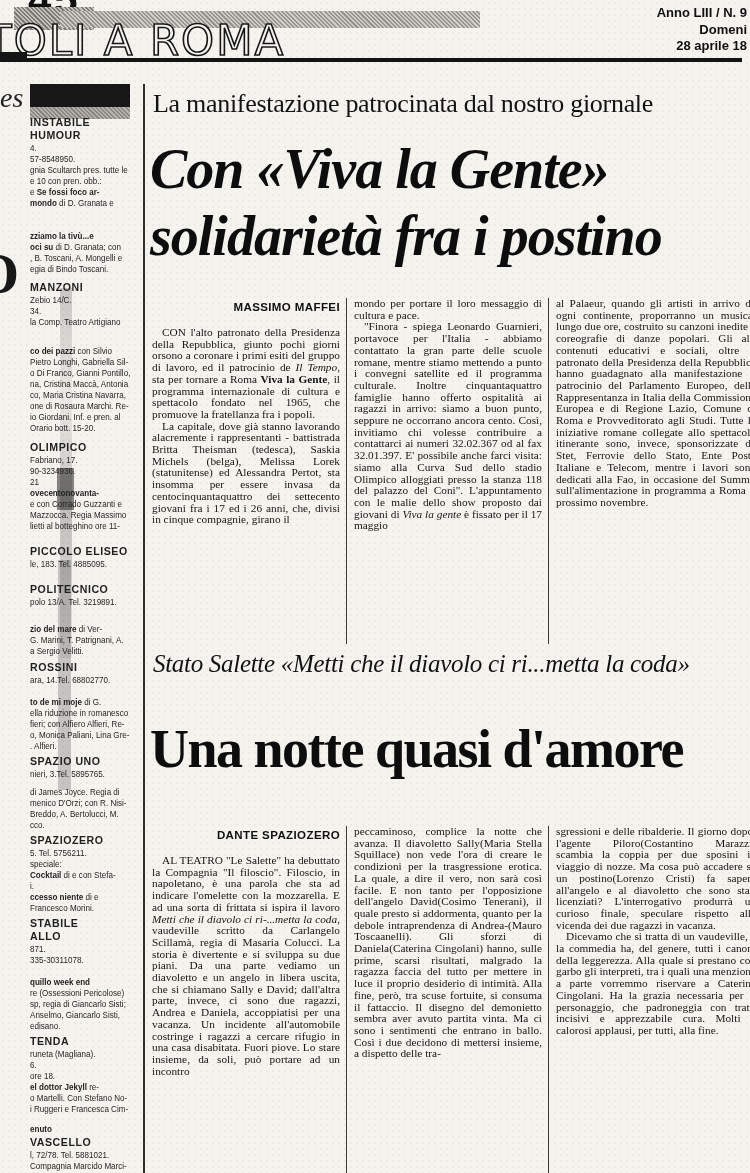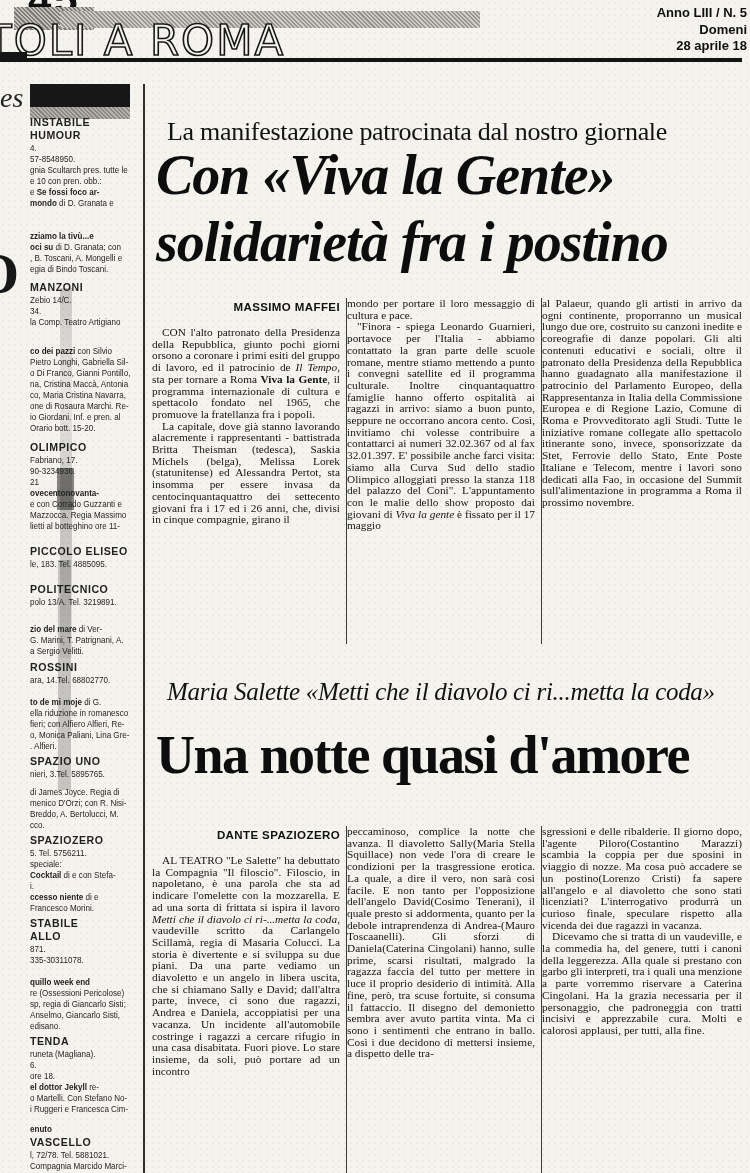--- a/index.html
+++ b/index.html
@@ -33,51 +33,51 @@
   .s1{left:60px;top:288px;width:12px;height:370px;
       background:linear-gradient(180deg,rgba(40,40,40,.22),rgba(40,40,40,.05) 30%,rgba(40,40,40,.25) 60%,rgba(40,40,40,.08));}
   .s2{left:57px;top:468px;width:17px;height:42px;background:rgba(20,20,20,.5);}
   .s3{left:58px;top:560px;width:13px;height:230px;background:rgba(30,30,30,.22);}
   .sidebar{position:absolute;left:30px;top:116px;width:113px;height:1057px;overflow:hidden;}
   .sl{font:9.4px/11px "Liberation Sans",sans-serif;white-space:nowrap;color:#1f1f1f;
       transform:scaleX(.86);transform-origin:0 0;}
   .sl b{font-weight:bold;}
   .sl.head{font:bold 11.5px/13px "Liberation Sans",sans-serif;letter-spacing:.6px;transform:scaleX(.92);}
   
-  .kicker{position:absolute;left:167px;white-space:nowrap;color:#121212;margin-top:28px;}
+  .kicker{position:absolute;left:153px;white-space:nowrap;color:#121212;}
   .k1{top:89px;font:26px "Liberation Serif",serif;letter-spacing:-.3px;}
   .k2{top:650px;font:italic 25px "Liberation Serif",serif;letter-spacing:-.3px;}
-  .hl{position:absolute;left:150px;margin:6px;color:#0d0d0d;white-space:nowrap;}
+  .hl{position:absolute;left:150px;margin:0;color:#0d0d0d;white-space:nowrap;}
   .hl1{top:136px;font:italic bold 56px/67px "Liberation Serif",serif;letter-spacing:-1px;}
   .hl2{top:720px;font:bold 54px/58px "Liberation Serif",serif;letter-spacing:-1.5px;}
   .colwrap{position:absolute;left:152px;width:600px;display:flex;overflow:hidden;}
   .a1{top:298px;height:346px;}
   .a2{top:826px;height:347px;}
   .c{width:188px;flex:0 0 auto;}
-  .c + .c{border-left:1px solid #3a3a38;margin-left:6px;}
+  .c + .c{border-left:1px solid #3a3a38;padding-left:7px;margin-left:6px;}
   .c3{width:200px;}
   .byline{text-align:right;font:bold 11.5px "Liberation Sans",sans-serif;
           letter-spacing:.4px;margin:3px 0 14px;color:#101010;}
   .par{font:11.3px/11.7px "Liberation Serif",serif;text-align:justify;margin:0;
        text-indent:10px;color:#151515;}
   .par.noind{text-indent:0;}
 </style>
 </head>
 <body>
 
 <div class="page">
 
   <div class="top-num">45</div>
   <div class="band band1"></div>
   <div class="band band2"></div>
   <div class="mast-title">TOLI A ROMA</div>
   <div class="rule"></div>
   <div class="rule-stub"></div>
   <div class="edition">
-    <div>Anno LIII / N. 5</div>
+    <div>Anno LIII / N. 9</div>
     <div>Domeni</div>
     <div>28 aprile 18</div>
   </div>
 
   <div class="v-divider"></div>
   <div class="photo-black"></div>
   <div class="photo-gray"></div>
   <div class="caption-es">es</div>
   <div class="cut-glyph">O</div>
   <div class="streak s1"></div>
@@ -178,21 +178,21 @@
     </div>
     <div class="c c2">
         <p class="par noind">mondo per portare il loro messaggio di cultura e pace.</p>
         <p class="par">"Finora - spiega Leonardo Guarnieri, portavoce per l'Italia - abbiamo contattato la gran parte delle scuole romane, mentre stiamo mettendo a punto i convegni satellite ed il programma culturale. Inoltre cinquantaquattro famiglie hanno offerto ospitalità ai ragazzi in arrivo: siamo a buon punto, seppure ne occorrano ancora cento. Così, invitiamo chi volesse contribuire a contattarci ai numeri 32.02.367 od al fax 32.01.397. E' possibile anche farci visita: siamo alla Curva Sud dello stadio Olimpico alloggiati presso la stanza 118 del palazzo del Coni". L'appuntamento con le malie dello show proposto dai giovani di <i>Viva la gente</i> è fissato per il 17 maggio</p>
       </div>
     <div class="c c3">
         <p class="par noind">al Palaeur, quando gli artisti in arrivo da ogni continente, proporranno un musical lungo due ore, costruito su canzoni inedite e coreografie di danze popolari. Gli alti contenuti educativi e sociali, oltre il patronato della Presidenza della Repubblica hanno guadagnato alla manifestazione il patrocinio del Parlamento Europeo, della Rappresentanza in Italia della Commissione Europea e di Regione Lazio, Comune di Roma e Provveditorato agli Studi. Tutte le iniziative romane collegate allo spettacolo itinerante sono, invece, sponsorizzate da Stet, Ferrovie dello Stato, Ente Poste Italiane e Telecom, mentre i lavori sono dedicati alla Fao, in occasione del Summit sull'alimentazione in programma a Roma il prossimo novembre.</p>
       </div>
   </div>
 
-  <div class="kicker k2">Maria Salette «Metti che il diavolo ci ri...metta la coda»</div>
+  <div class="kicker k2">Stato Salette «Metti che il diavolo ci ri...metta la coda»</div>
   <h1 class="hl hl2"><span>Una notte quasi d'amore</span><br></h1>
   <div class="colwrap a2">
     <div class="c c1">
       <div class="byline">DANTE SPAZIOZERO</div>
       <div>
           <p class="par">AL TEATRO "Le Salette" ha debuttato la Compagnia "Il filoscio". Filoscio, in napoletano, è una parola che sta ad indicare l'omelette con la mozzarella. E ad una sorta di frittata si ispira il lavoro <i>Metti che il diavolo ci ri-...metta la coda</i>, vaudeville scritto da Carlangelo Scillamà, regia di Masaria Colucci. La storia è divertente e si sviluppa su due piani. Da una parte vediamo un diavoletto e un angelo in libera uscita, che si chiamano Sally e David; dall'altra parte, invece, ci sono due ragazzi, Andrea e Daniela, accoppiatisi per una vacanza. Un incidente all'automobile costringe i ragazzi a cercare rifugio in una casa disabitata. Fuori piove. Lo stare insieme, da soli, può portare ad un incontro</p>
         </div>
     </div>
     <div class="c c2">
         <p class="par noind">peccaminoso, complice la notte che avanza. Il diavoletto Sally(Maria Stella Squillace) non vede l'ora di creare le condizioni per la trasgressione erotica. La quale, a dire il vero, non sarà così facile. E non tanto per l'opposizione dell'angelo David(Cosimo Tenerani), il quale presto si addormenta, quanto per la debole intraprendenza di Andrea-(Mauro Toscaanelli). Gli sforzi di Daniela(Caterina Cingolani) hanno, sulle prime, scarsi risultati, malgrado la ragazza faccia del tutto per mettere in luce il proprio desiderio di intimità. Alla fine, però, tra scuse fortuite, si consuma il fattaccio. Il disegno del demonietto sembra aver avuto partita vinta. Ma ci sono i sentimenti che entrano in ballo. Così i due decidono di mettersi insieme, a dispetto delle tra-</p>

